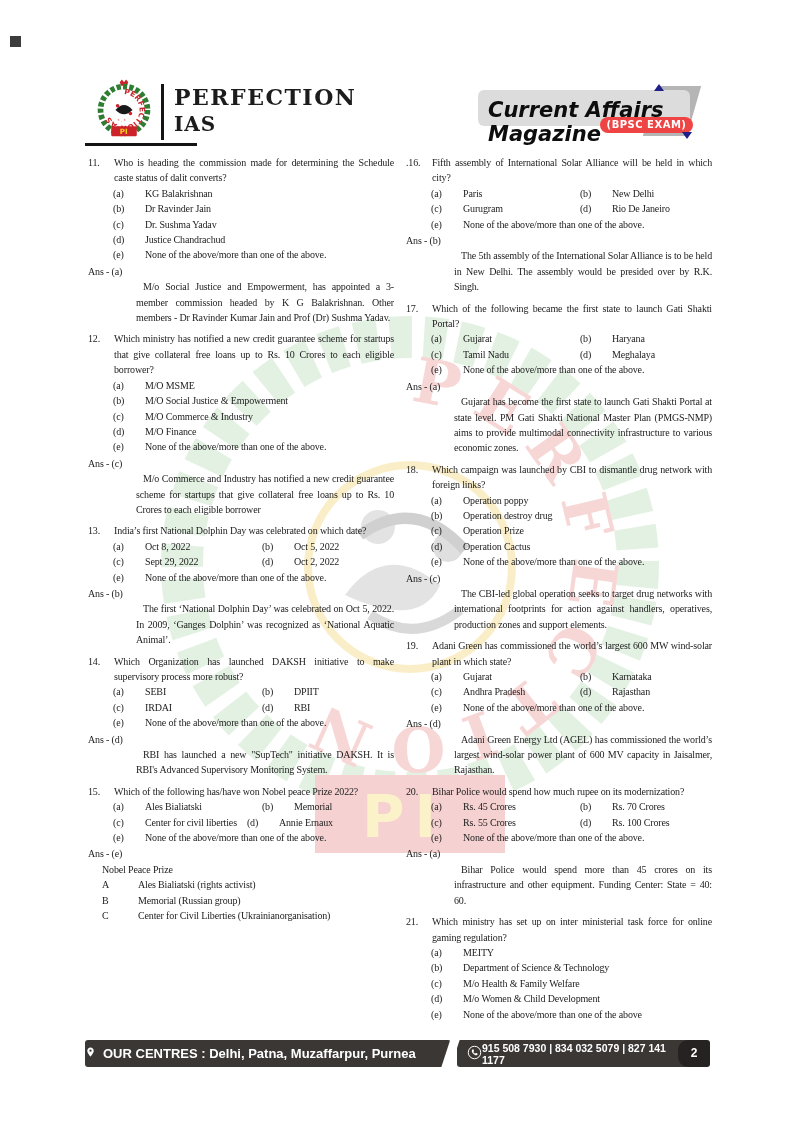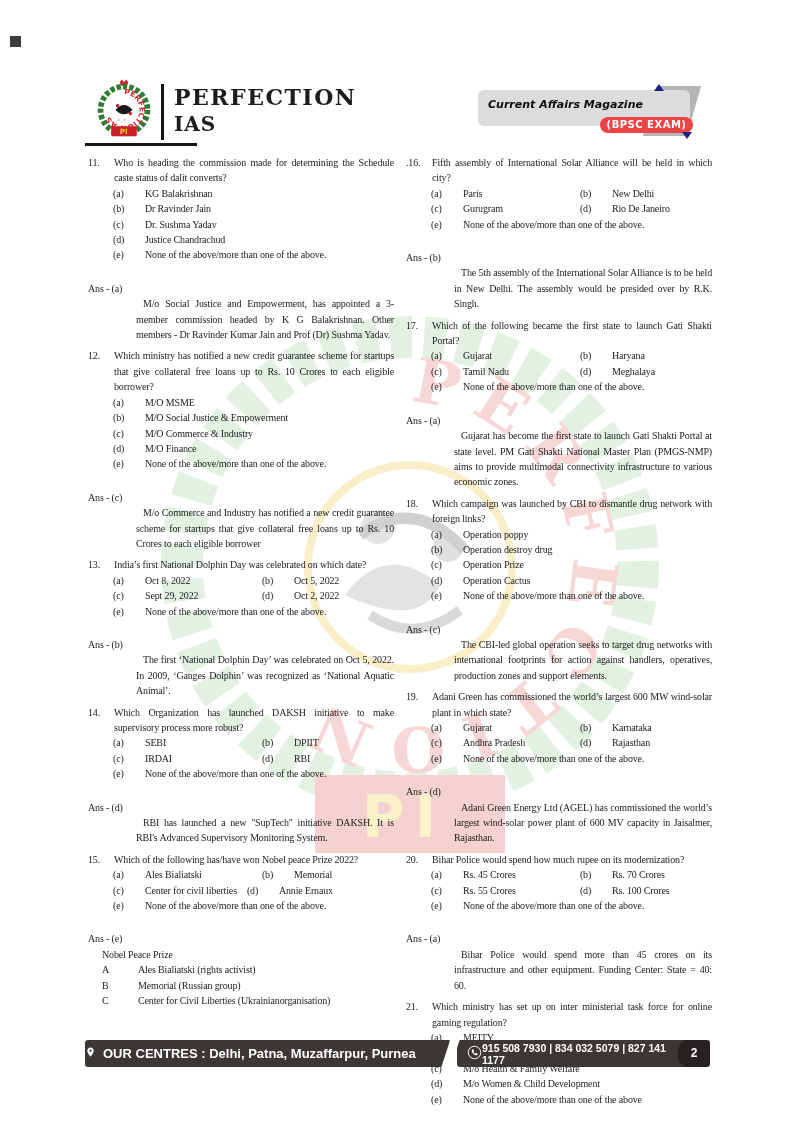--- a/index.html
+++ b/index.html
@@ -21,21 +21,21 @@
   .banner{position:absolute;left:478px;top:88px;width:232px;height:50px;}
   .ribbon{position:absolute;left:172px;top:-2px;width:44px;height:50px;background:#b5b5b5;
           transform:skewX(-16deg);z-index:0;}
   .ribbon-tri-top{position:absolute;left:176px;top:-4px;width:0;height:0;z-index:3;
           border-left:5px solid transparent;border-right:5px solid transparent;border-bottom:7px solid #20208a;}
   .ribbon-tri-bottom{position:absolute;left:204px;top:44px;width:0;height:0;z-index:3;
           border-left:5px solid transparent;border-right:5px solid transparent;border-top:7px solid #20208a;}
   .banner-main{position:absolute;left:0;top:2px;width:212px;height:36px;background:#dcdcdc;
           border-radius:6px;z-index:1;}
   .banner-title{font-family:"DejaVu Sans",sans-serif;font-weight:bold;font-style:italic;
-          font-size:11px;padding:8px 12px 0 10px;color:#0d0d0d;}
+          font-size:21px;padding:8px 12px 0 10px;color:#0d0d0d;}
   .banner-pill{position:absolute;left:122px;top:29px;width:93px;height:16px;background:#ef4444;
           border-radius:8px;color:#fff;font-family:"DejaVu Sans",sans-serif;font-weight:bold;
           font-size:10px;line-height:16px;text-align:center;letter-spacing:.5px;z-index:2;}
 
   
   .watermark{position:absolute;left:130px;top:295px;width:560px;height:580px;opacity:.27;z-index:0;pointer-events:none;}
 
   
   .content{position:absolute;left:88px;top:155px;width:624px;display:flex;gap:12px;z-index:1;}
   .col{width:306px;font-size:10px;line-height:15.4px;letter-spacing:-0.15px;}
@@ -44,21 +44,21 @@
   .q-num{width:26px;flex:none;}
   .q-text{flex:1;text-align:justify;}
   .opt-row{display:flex;padding-left:25px;}
   .opt{display:flex;align-items:baseline;}
   .opt-row:not(.cols):not(.packed) .opt{width:100%;}
   .opt-row.cols .opt:first-child{width:53%;flex:none;}
   .opt-row.cols .opt:last-child{flex:1;}
   .opt-row.packed .opt:first-child{flex:0 0 auto;margin-right:10px;}
   .opt-label{width:32px;flex:none;}
   .opt-text{flex:1;}
-  .ans{margin-top:18px;}
+  .ans{margin-top:1px;}
   .exp{margin-left:48px;text-align:justify;text-indent:7px;}
   .extra-head{margin-left:14px;}
   .extra-item{display:flex;margin-left:14px;}
   .extra-label{width:36px;flex:none;}
   .extra-text{flex:1;}
 
   
   .footer{position:absolute;left:85px;top:1040px;width:625px;height:27px;z-index:2;
           font-family:"Liberation Sans",sans-serif;}
   .footer-left{position:absolute;left:0;top:0;width:366px;height:27px;background:#3b3735;

